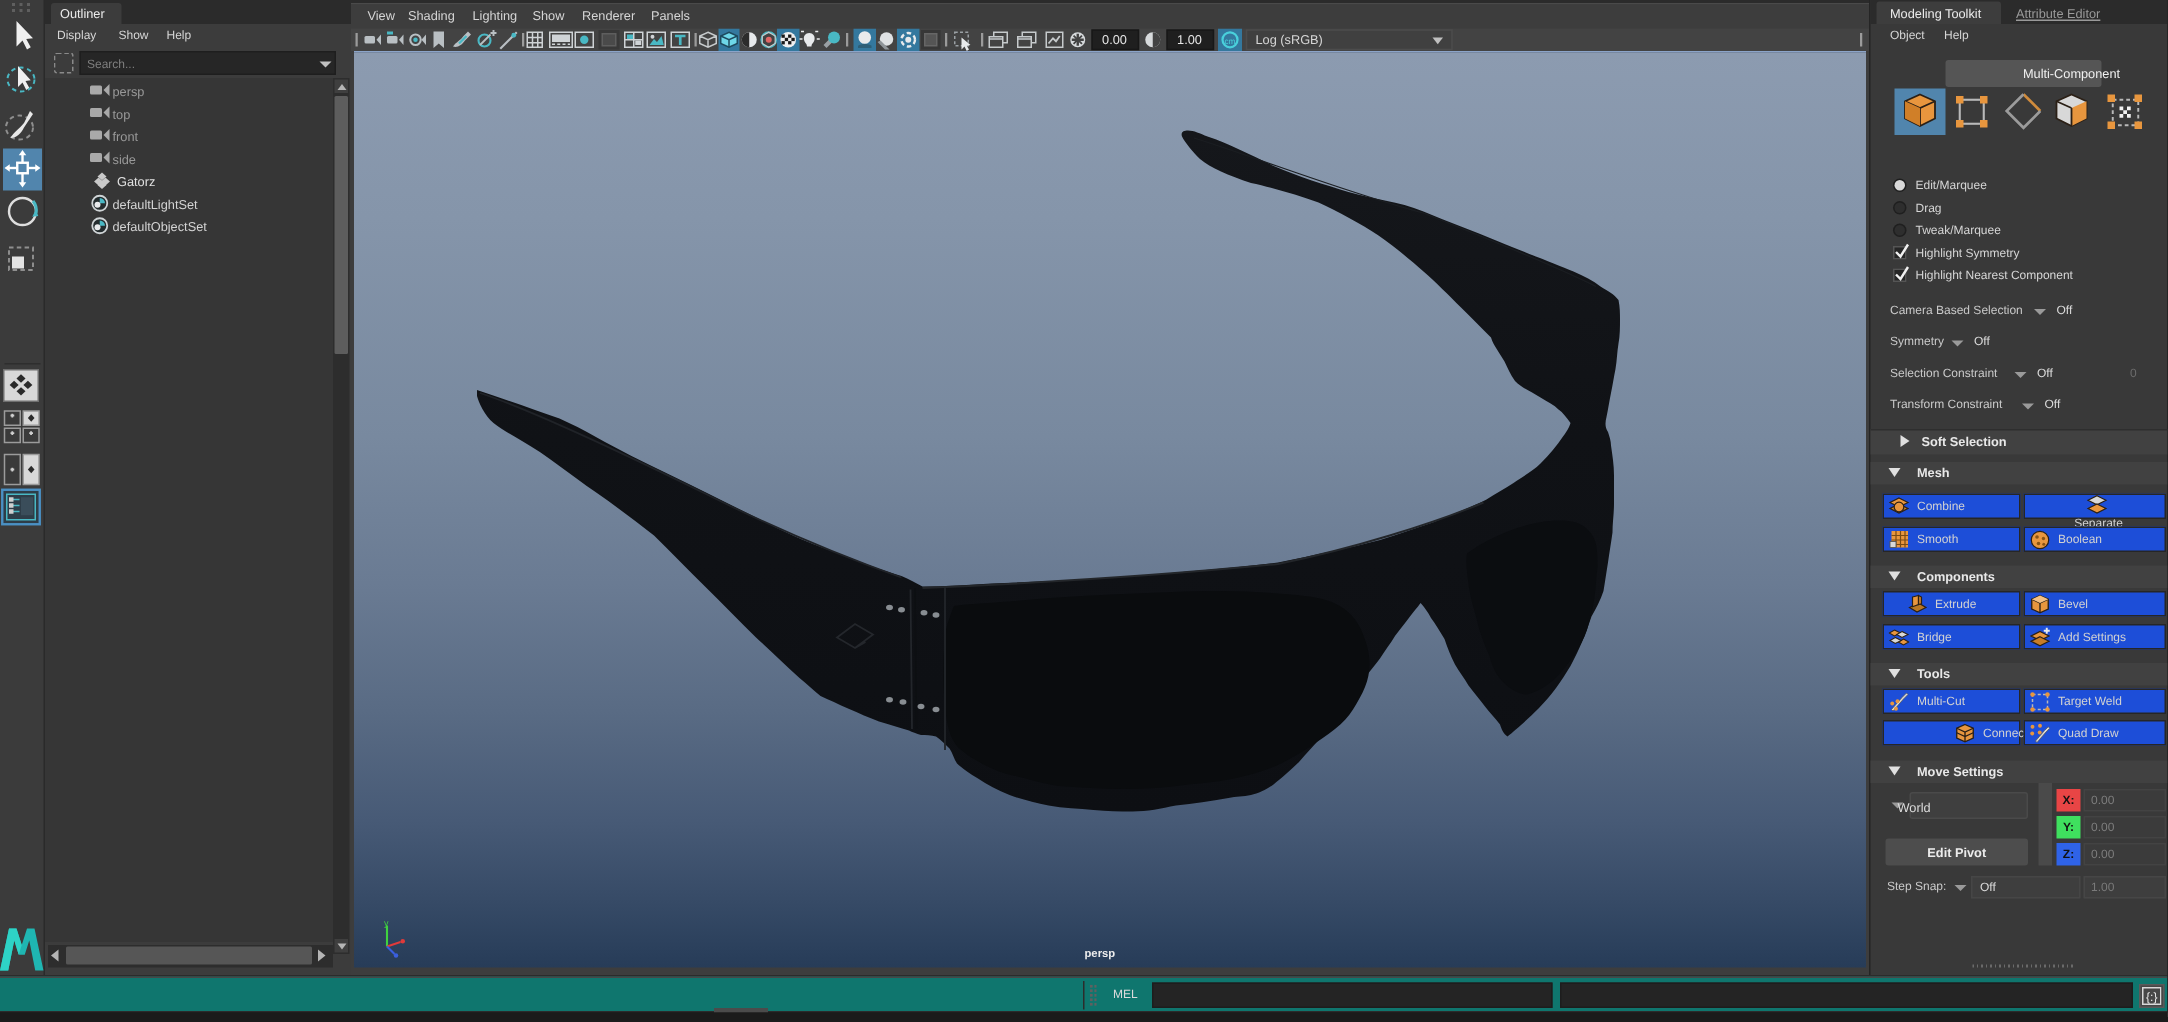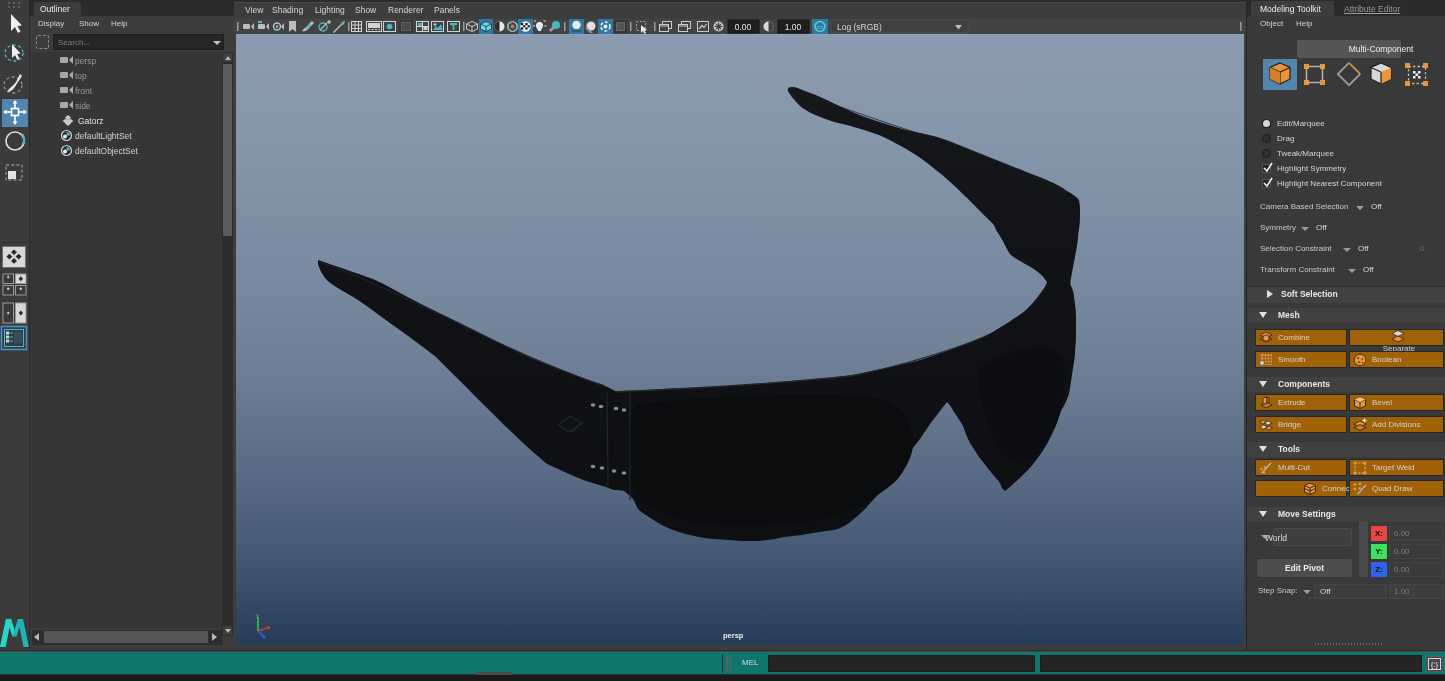--- a/index.html
+++ b/index.html
@@ -1,21 +1,21 @@
 <!DOCTYPE html>
 <html><head>
 <meta charset="utf-8">
 <style>
 html,body{margin:0;padding:0;background:#1b1b1b;}
 *{box-sizing:border-box;}
 #root{position:relative;width:1445px;height:675px;overflow:hidden;background:#2b2b2b;font-family:"Liberation Sans",sans-serif;-webkit-font-smoothing:antialiased;}
 .abs{position:absolute;}
 .t8{font-size:8px;color:#d6d6d6;}
 .t85{font-size:8.5px;color:#d6d6d6;}
-.btn{position:absolute;height:17px;background:#a16207;border:1px solid #262626;display:flex;align-items:center;}
+.btn{position:absolute;height:17px;background:#1d4ed8;border:1px solid #262626;display:flex;align-items:center;}
 .btn svg{margin-left:3px;flex:0 0 auto;}
 .btn span{font-size:8px;color:#d2d2d2;margin-left:5px;white-space:nowrap;}
 </style>
 </head>
 <body>
 <div id="root">
 
 <div class="abs" id="ltools" style="left:0;top:0;width:30px;height:650px;background:#3b3b3b;border-right:1px solid #2a2a2a;">
 <svg width="30" height="650" viewBox="0 0 30 650">
 
@@ -727,21 +727,21 @@
           <circle cx="7" cy="7" r="5.8" fill="#e8963e" stroke="#2b2016" stroke-width="0.8"></circle>
           <g fill="#8a5414">
             <circle cx="5" cy="5" r="1.2"></circle>
             <circle cx="9.3" cy="6" r="1.1"></circle>
             <circle cx="6" cy="9.3" r="1.2"></circle>
             <circle cx="9.5" cy="9.8" r="1"></circle>
           </g>
         </svg>
     <span>Boolean</span>
       </div>
-  <div class="btn" style="left:8px;top:394px;width:92px;">
+  <div class="btn" style="left:8px;top:394px;width:92px;padding-left:12px;">
     <svg width="14" height="14" viewBox="0 0 14 14">
           <path d="M2 9 L8 6 L13 9 L7 12 Z" fill="#b97722" stroke="#2b2016" stroke-width="0.8"></path>
           <path d="M4 2 L8 1 L8 7 L4 8.5 Z" fill="#e8963e" stroke="#2b2016" stroke-width="0.8"></path>
           <path d="M8 1 L10 2 L10 6.5 L8 7 Z" fill="#c87d28" stroke="#2b2016" stroke-width="0.8"></path>
         </svg>
     <span>Extrude</span>
       </div>
   <div class="btn" style="left:102px;top:394px;width:95px;">
     <svg width="14" height="14" viewBox="0 0 14 14">
           <path d="M7 1 L12.5 3.5 L12.5 10 L7 12.5 L1.5 10 L1.5 3.5 Z" fill="#e8963e" stroke="#2b2016" stroke-width="0.9"></path>
@@ -758,21 +758,21 @@
           <path d="M4.5 7 L8.5 9 L4.5 11 L1 9 Z" fill="#d8d8d8" stroke="#2b2016" stroke-width="0.7"></path>
         </svg>
     <span>Bridge</span>
       </div>
   <div class="btn" style="left:102px;top:416px;width:95px;">
     <svg width="14" height="14" viewBox="0 0 14 14">
           <path d="M7 3 L13 6 L7 9 L1 6 Z" fill="#e8963e" stroke="#2b2016" stroke-width="0.8"></path>
           <path d="M7 6.5 L13 9.5 L7 12.5 L1 9.5 Z" fill="#c87d28" stroke="#2b2016" stroke-width="0.8"></path>
           <path d="M9.5 2.5 h4 M11.5 0.5 v4" stroke="#e8e8e8" stroke-width="1.3"></path>
         </svg>
-    <span>Add Divisions</span>
+    <span>Add Settings</span>
       </div>
   <div class="btn" style="left:8px;top:459px;width:92px;">
     <svg width="14" height="14" viewBox="0 0 14 14">
           <path d="M2 12 L9 4 L12 1 L13 2 L10 5 L3 13 Z" fill="#d8d8d8" stroke="#555" stroke-width="0.5"></path>
           <g fill="#e8963e">
             <circle cx="2.5" cy="8" r="1.3"></circle>
             <circle cx="6" cy="6.5" r="1.3"></circle>
             <circle cx="5" cy="11.5" r="1.3"></circle>
           </g>
         </svg>

